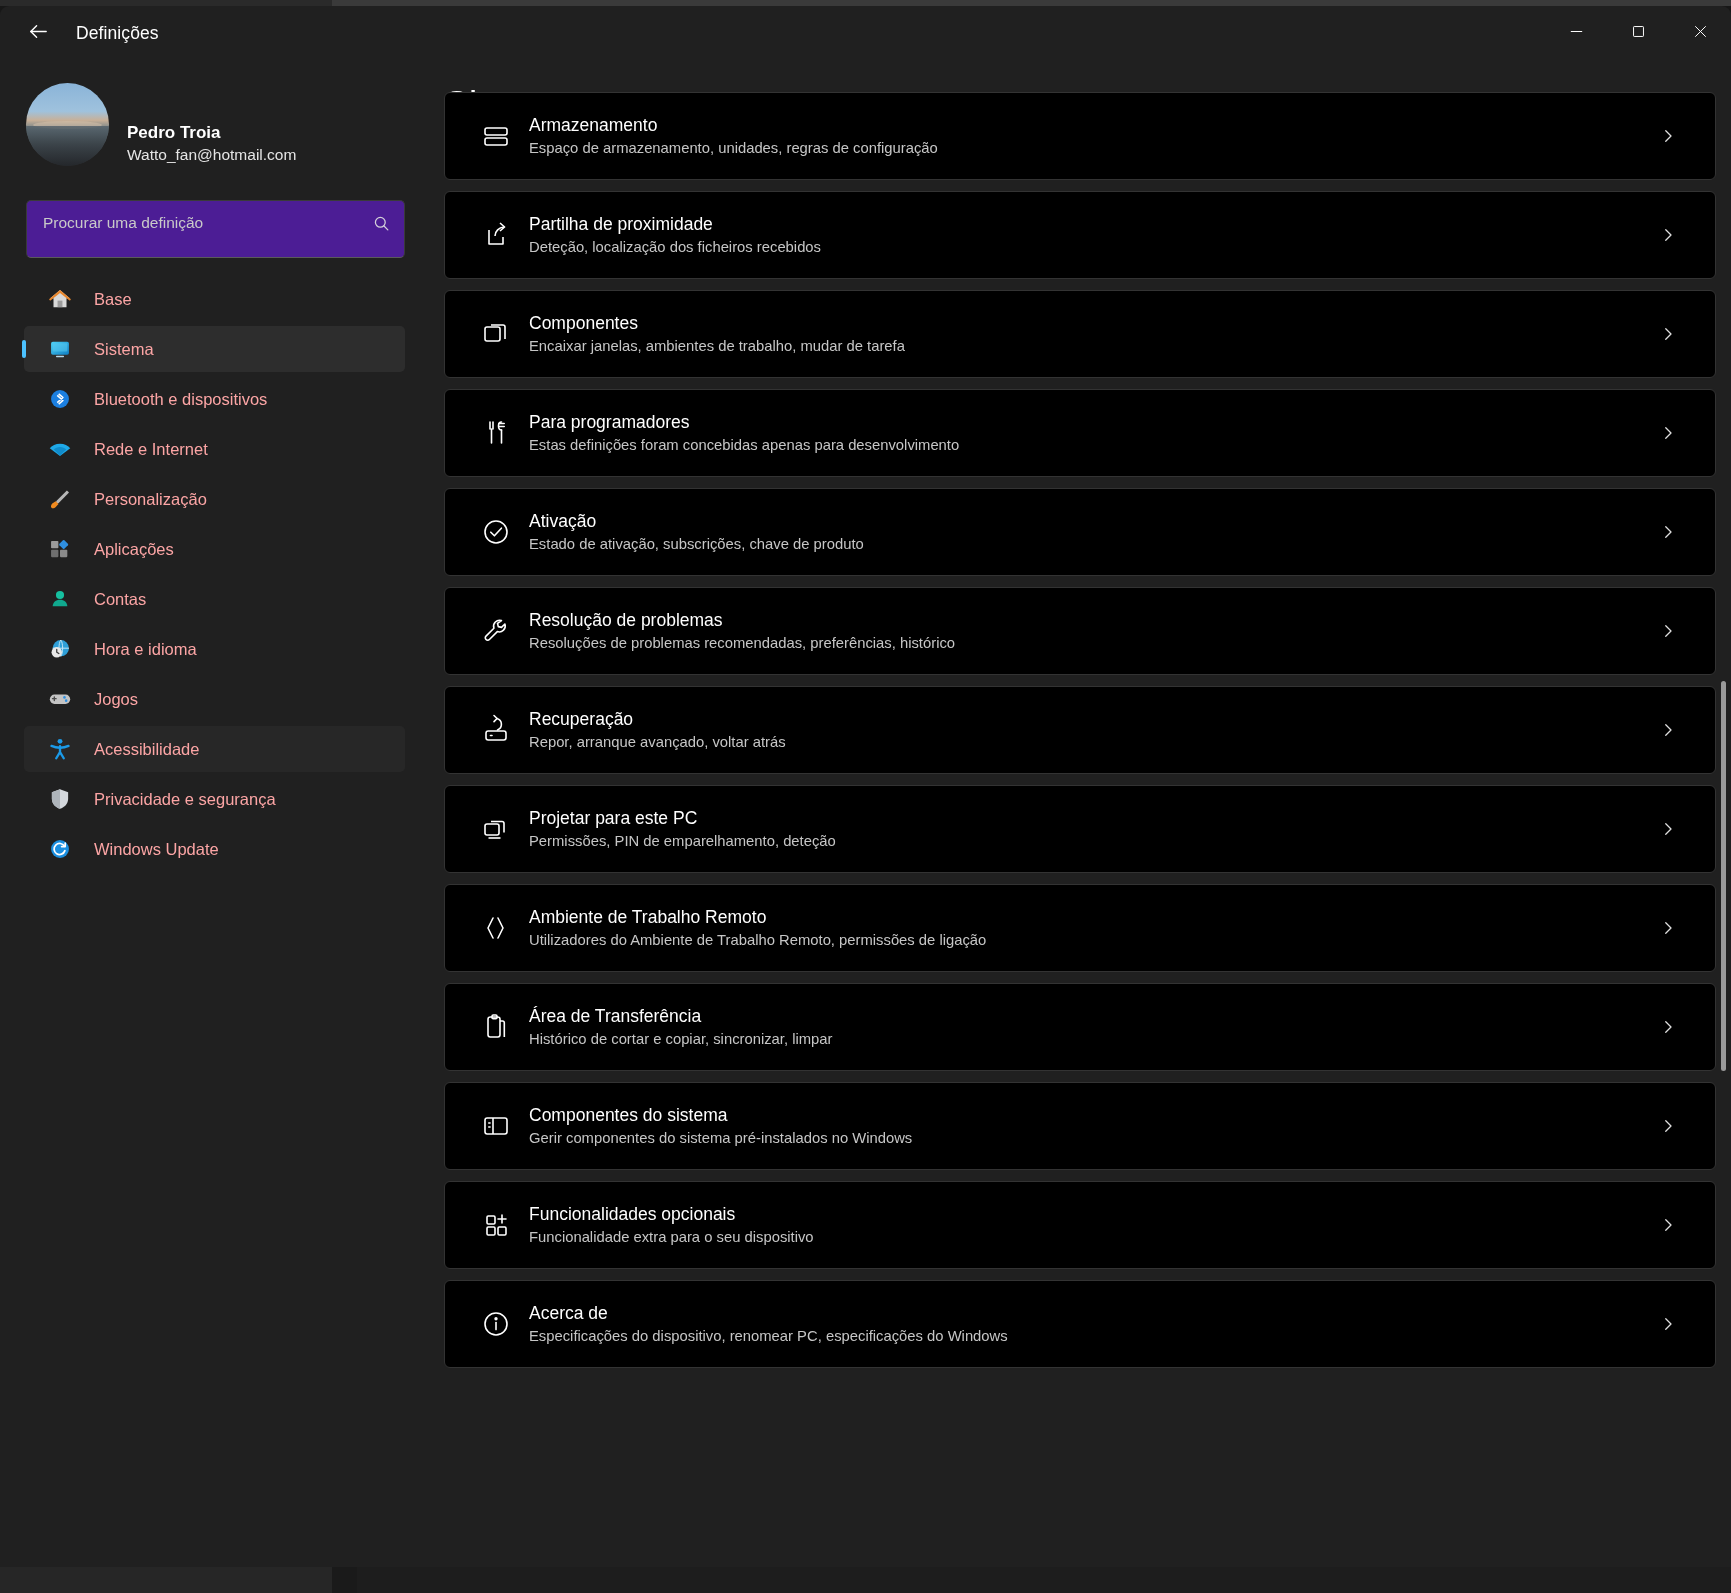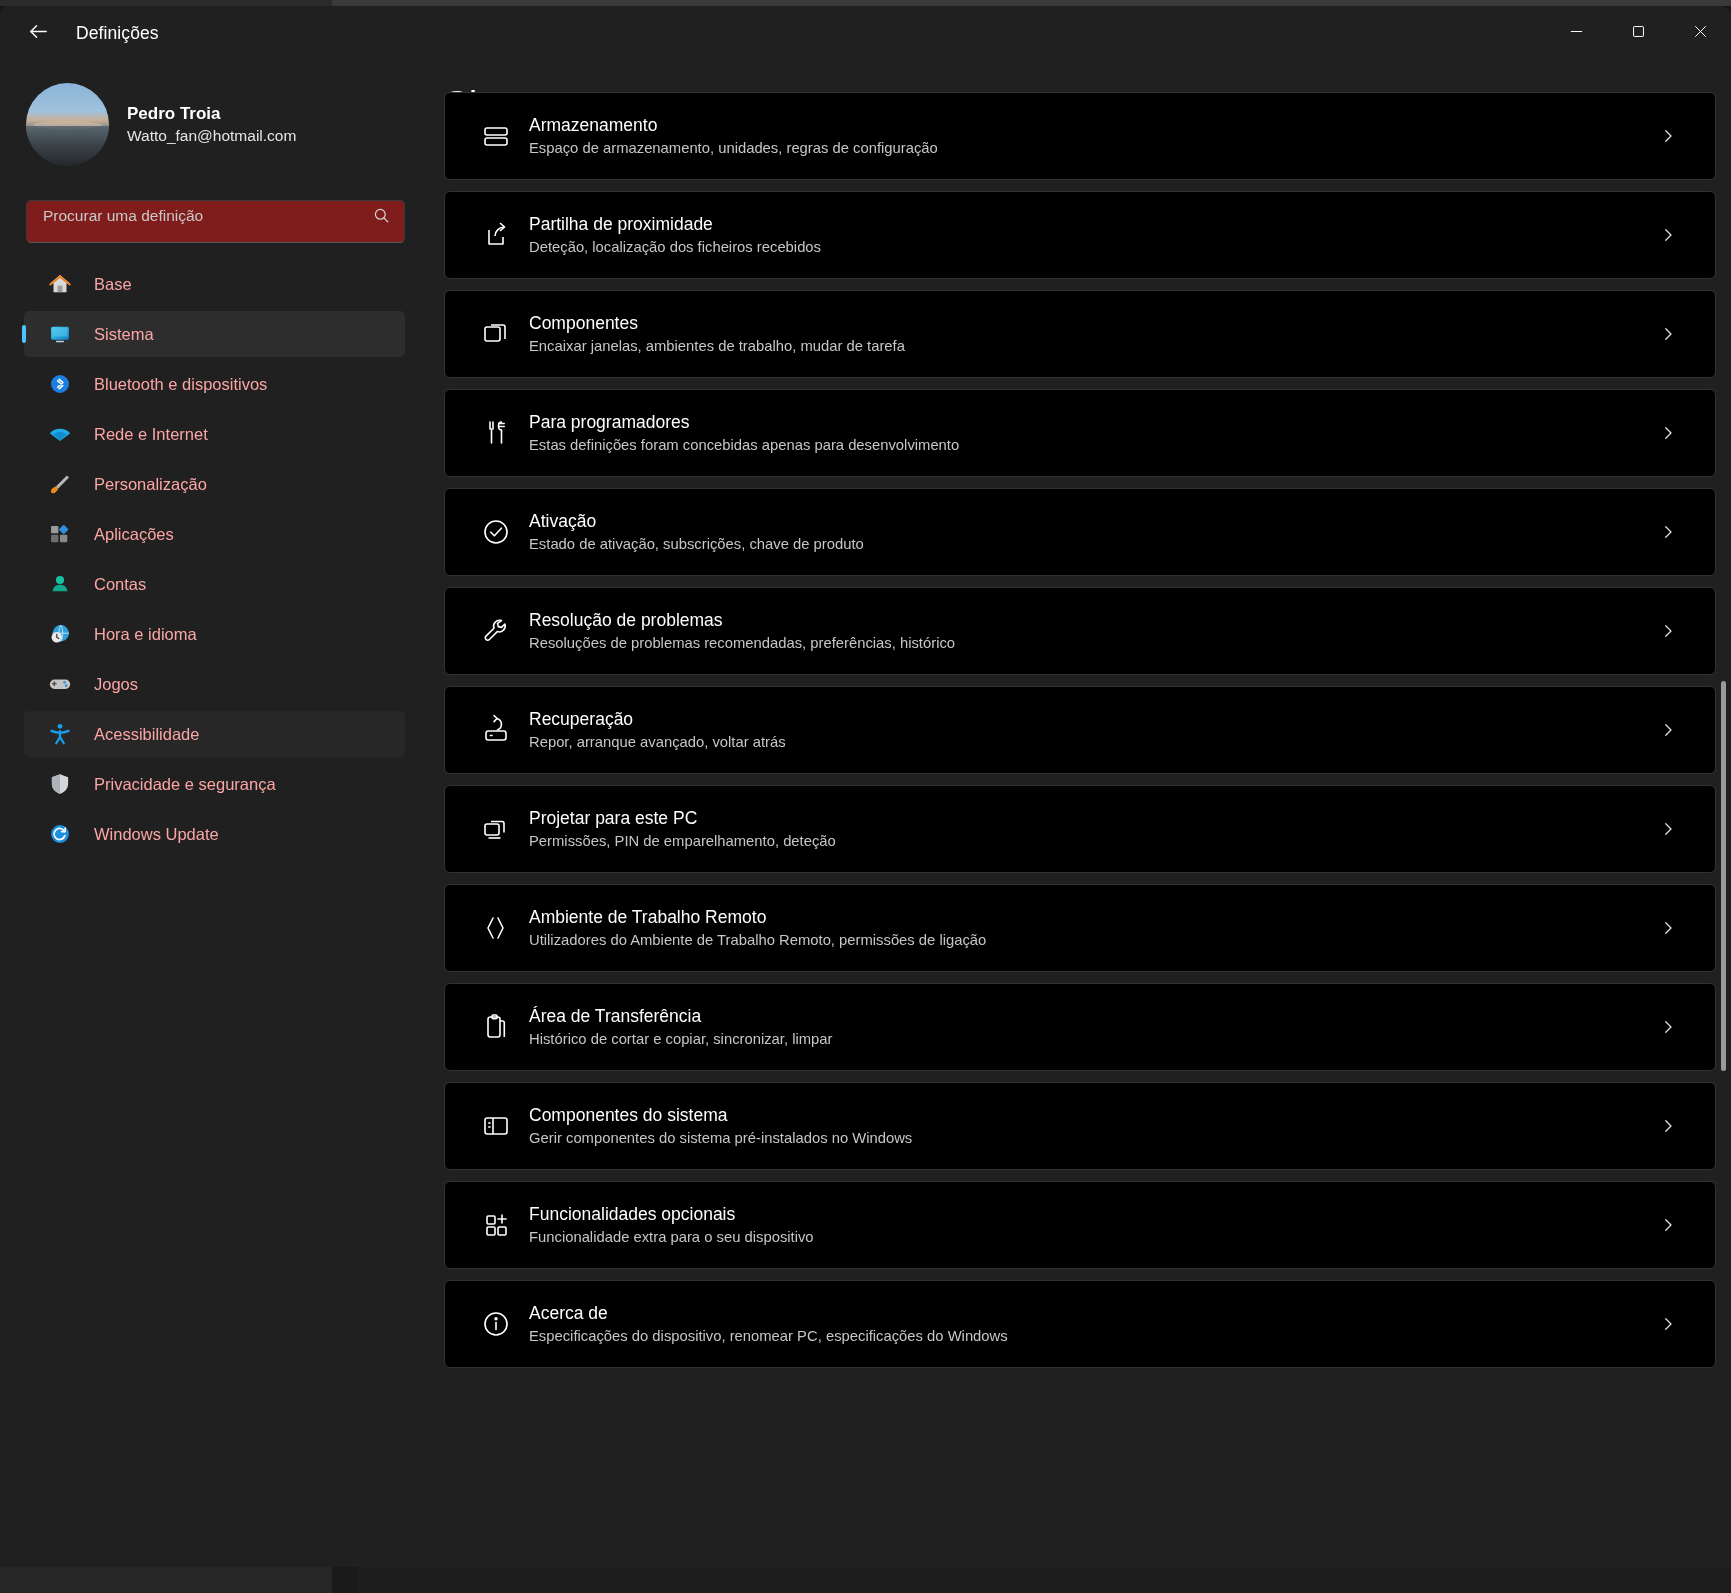--- a/index.html
+++ b/index.html
@@ -59,21 +59,21 @@
     cursor:pointer;
   }
   .wbtn svg { width:17px; height:17px; }
 
   
   .sidebar {
     position:absolute; left:0; top:55px; width:430px; height:1506px;
     padding:0;
   }
   .account {
-    display:flex; align-items:center; gap:18px;
+    display:flex; align-items:flex-end; gap:18px;
     margin:22px 0 0 26px;
     cursor:pointer;
   }
   .avatar {
     width:83px; height:83px; border-radius:50%;
     background:linear-gradient(#8ab4d8 0%, #9fc2dd 34%, #c8b098 45%, #6b7d83 56%, #3b4046 78%, #2b2e31 100%);
     position:relative; overflow:hidden; flex:0 0 auto;
   }
   .avatar::after {
     content:""; position:absolute; left:0; top:52%; width:100%; height:48%;
@@ -81,22 +81,22 @@
     opacity:.85;
   }
   .avatar::before {
     content:""; position:absolute; left:8%; top:46%; width:84%; height:10%;
     background:#d9c4ab; opacity:.5; border-radius:50%;
   }
   .acct-name { font-size:17px; color:#fff; font-weight:bold; line-height:1.35; }
   .acct-mail { font-size:15.5px; color:#e5e5e5; line-height:1.35; }
 
   .searchbox {
-    margin:34px 0 0 26px; width:379px; height:43px;
-    background:#7f1d1d; border:1px solid #3a3a3a; border-bottom-color:#5a5a5a;
+    margin:34px 0 0 26px; width:379px; height:58px;
+    background:#4c1d95; border:1px solid #3a3a3a; border-bottom-color:#5a5a5a;
     border-radius:5px;
     display:flex; align-items:center; padding:0 13px 12px 16px;
     cursor:text;
   }
   .searchbox input {
     flex:1; background:transparent; border:none; outline:none;
     color:#e4e4e4; font-size:15.5px; font-family:"Liberation Sans", sans-serif;
   }
   .searchbox input::placeholder { color:#c9c9c9; }
   .search-ico { width:19px; height:19px; opacity:.92; }

